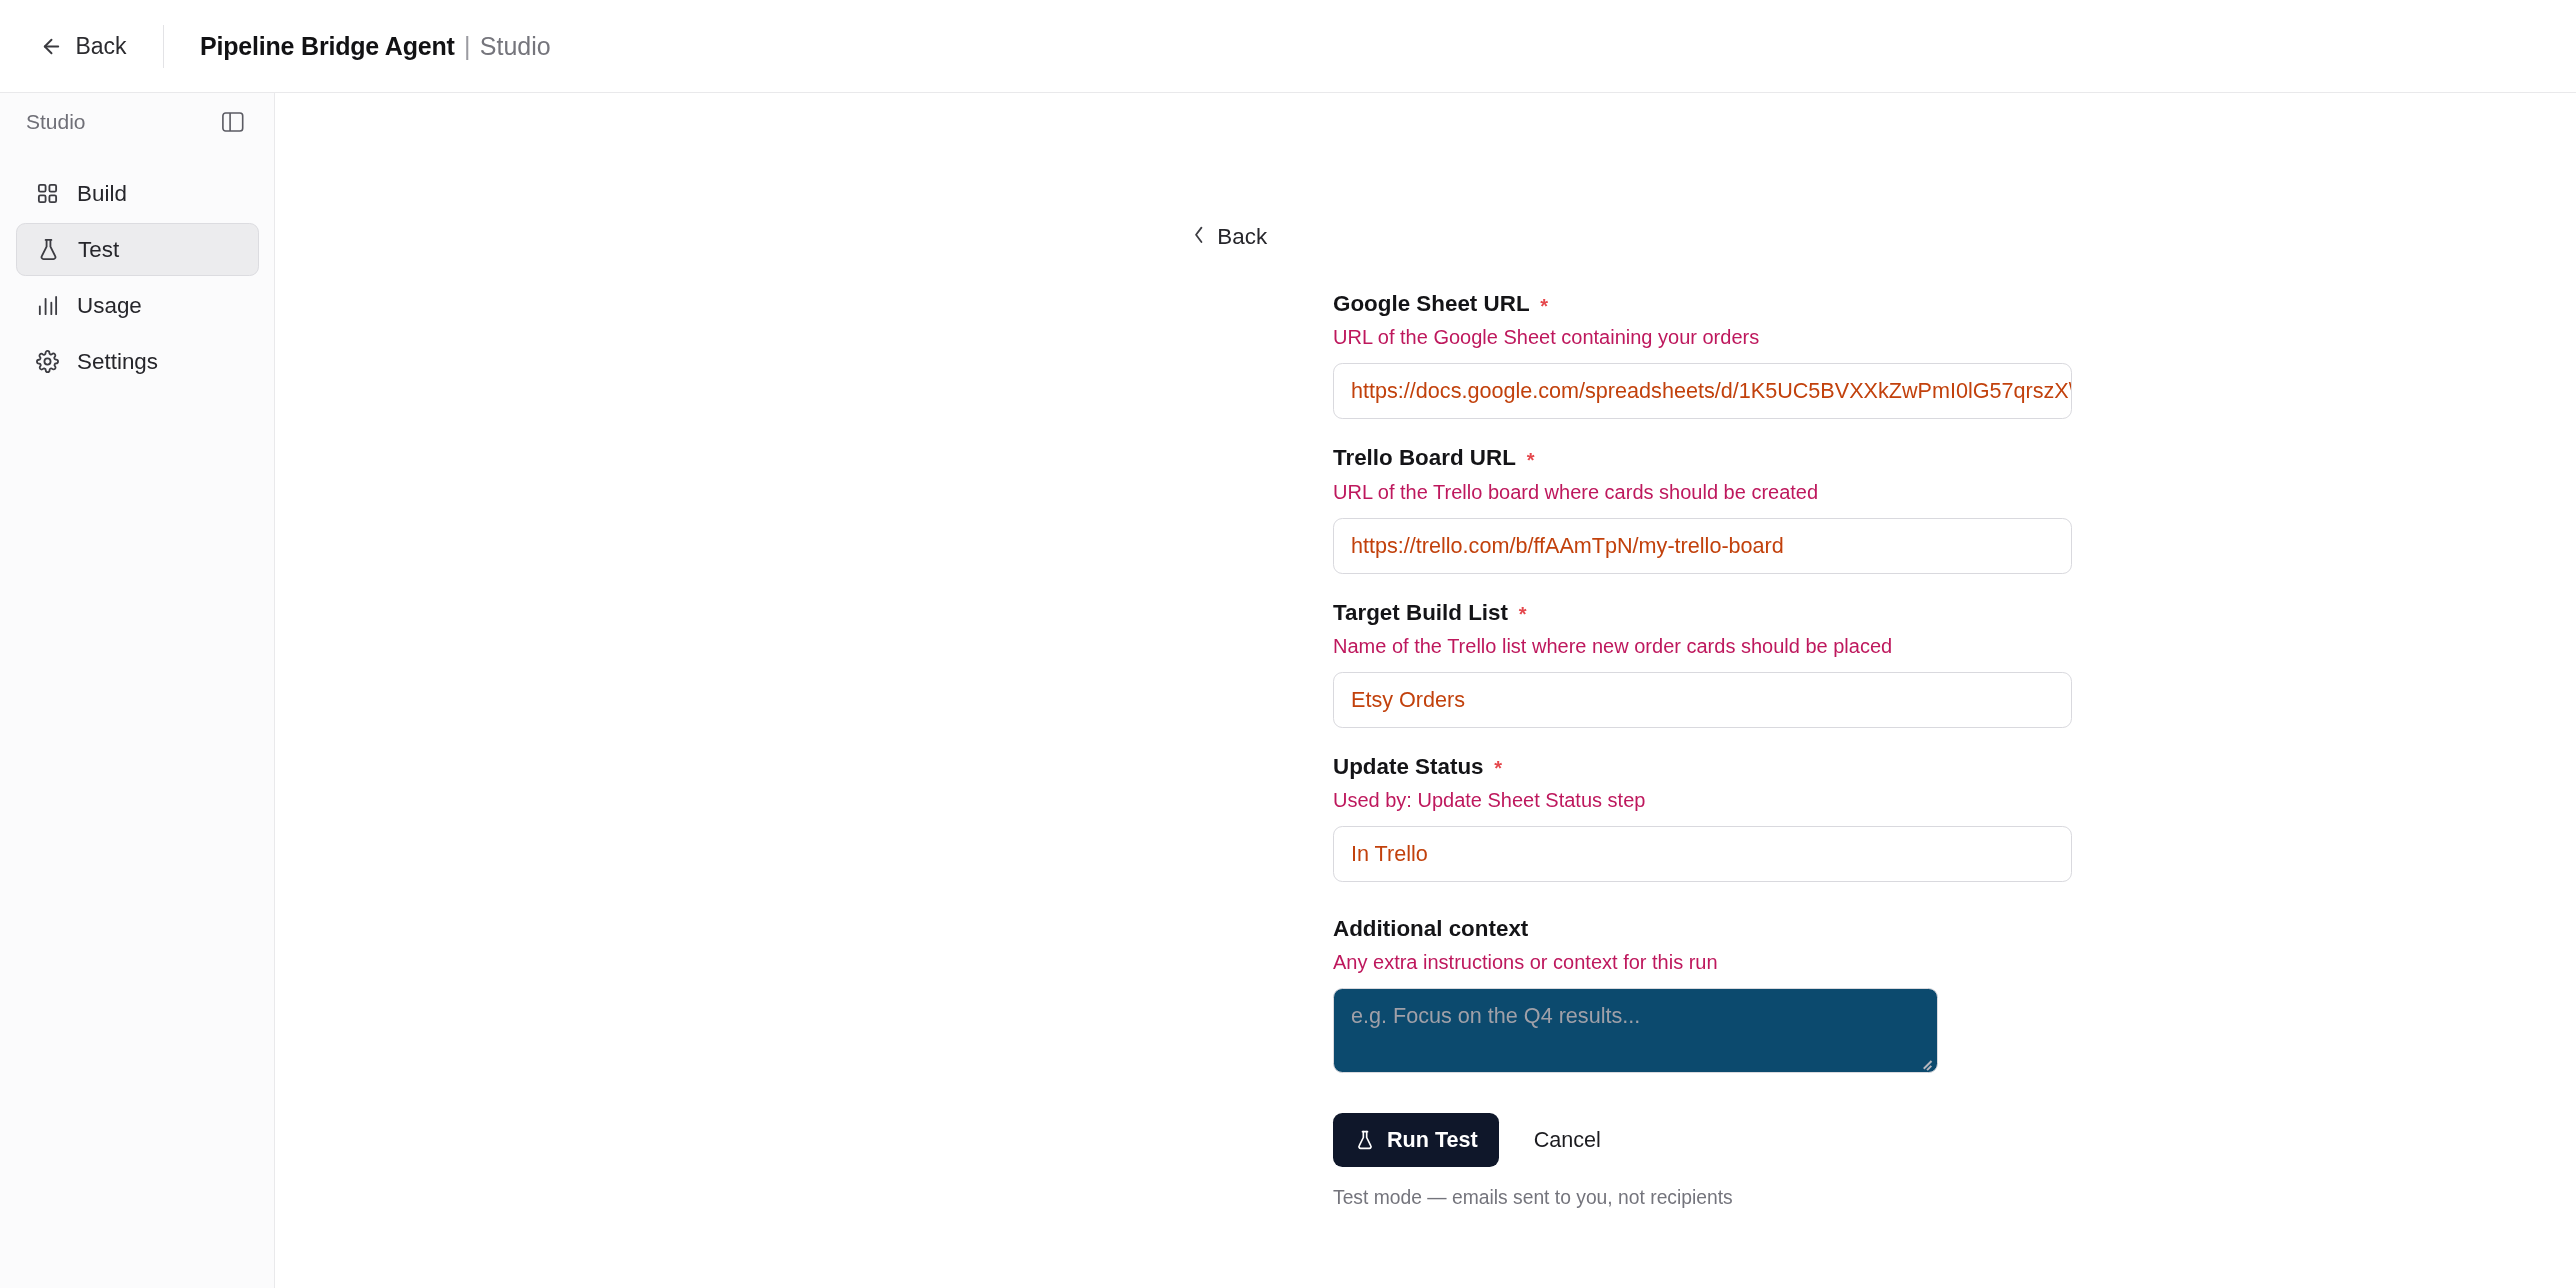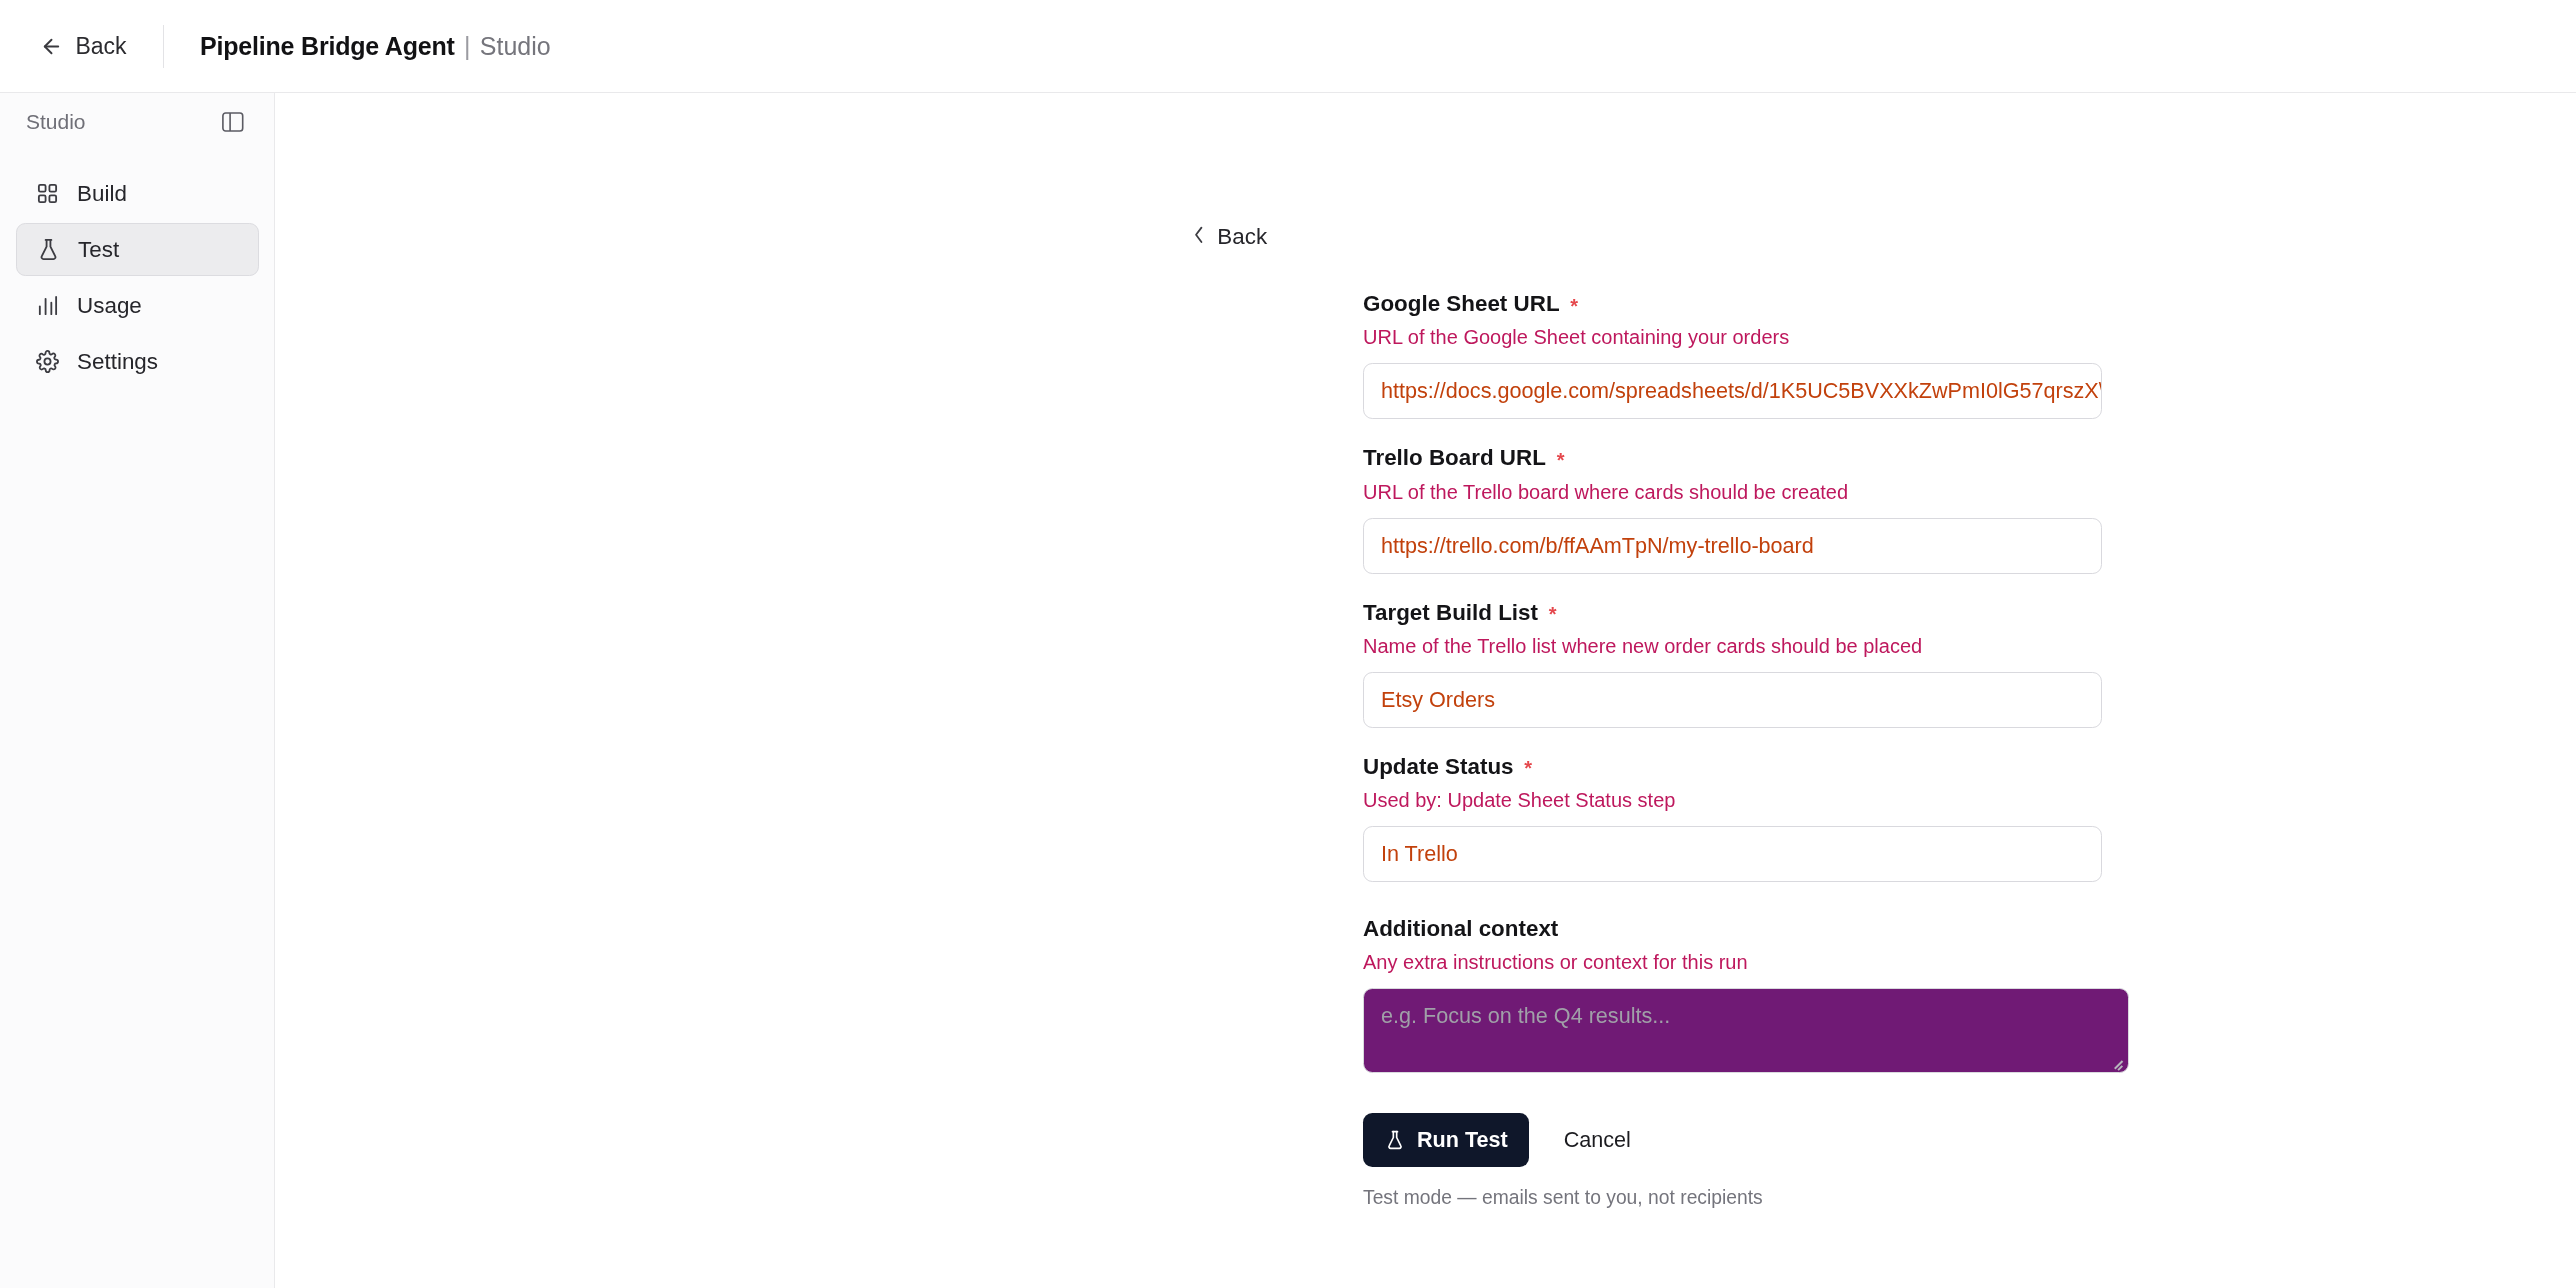--- a/index.html
+++ b/index.html
@@ -133,21 +133,21 @@
     cursor: pointer;
   }
   .chev {
     font-size: 23px;
     color: #3c3c42;
     line-height: 1;
   }
 
   .form {
     position: absolute;
-    left: 1088px;
+    left: 1058px;
     top: 198px;
     width: 739px;
   }
   .field { margin-bottom: 0; }
   .field-label {
     display: flex;
     align-items: center;
     gap: 10.8px;
     font-size: 22.4px;
     font-weight: bold;
@@ -179,25 +179,25 @@
     font-size: 21.6px;
     color: #c2410c;
     white-space: nowrap;
     overflow: hidden;
     cursor: text;
   }
   .gap { height: 26px; }
 
   .textarea {
     margin-top: 14px;
-    width: 766px;
+    width: 605px;
     height: 85px;
     border: 1.5px solid #d9d9de;
     border-radius: 9.3px;
-    background: #701a75;
+    background: #0c4a6e;
     padding: 14px 17px;
     font-size: 21.6px;
     color: #a0a0a8;
     position: relative;
     cursor: text;
   }
   .resize-grip {
     position: absolute;
     right: 4.6px;
     bottom: 3.9px;

